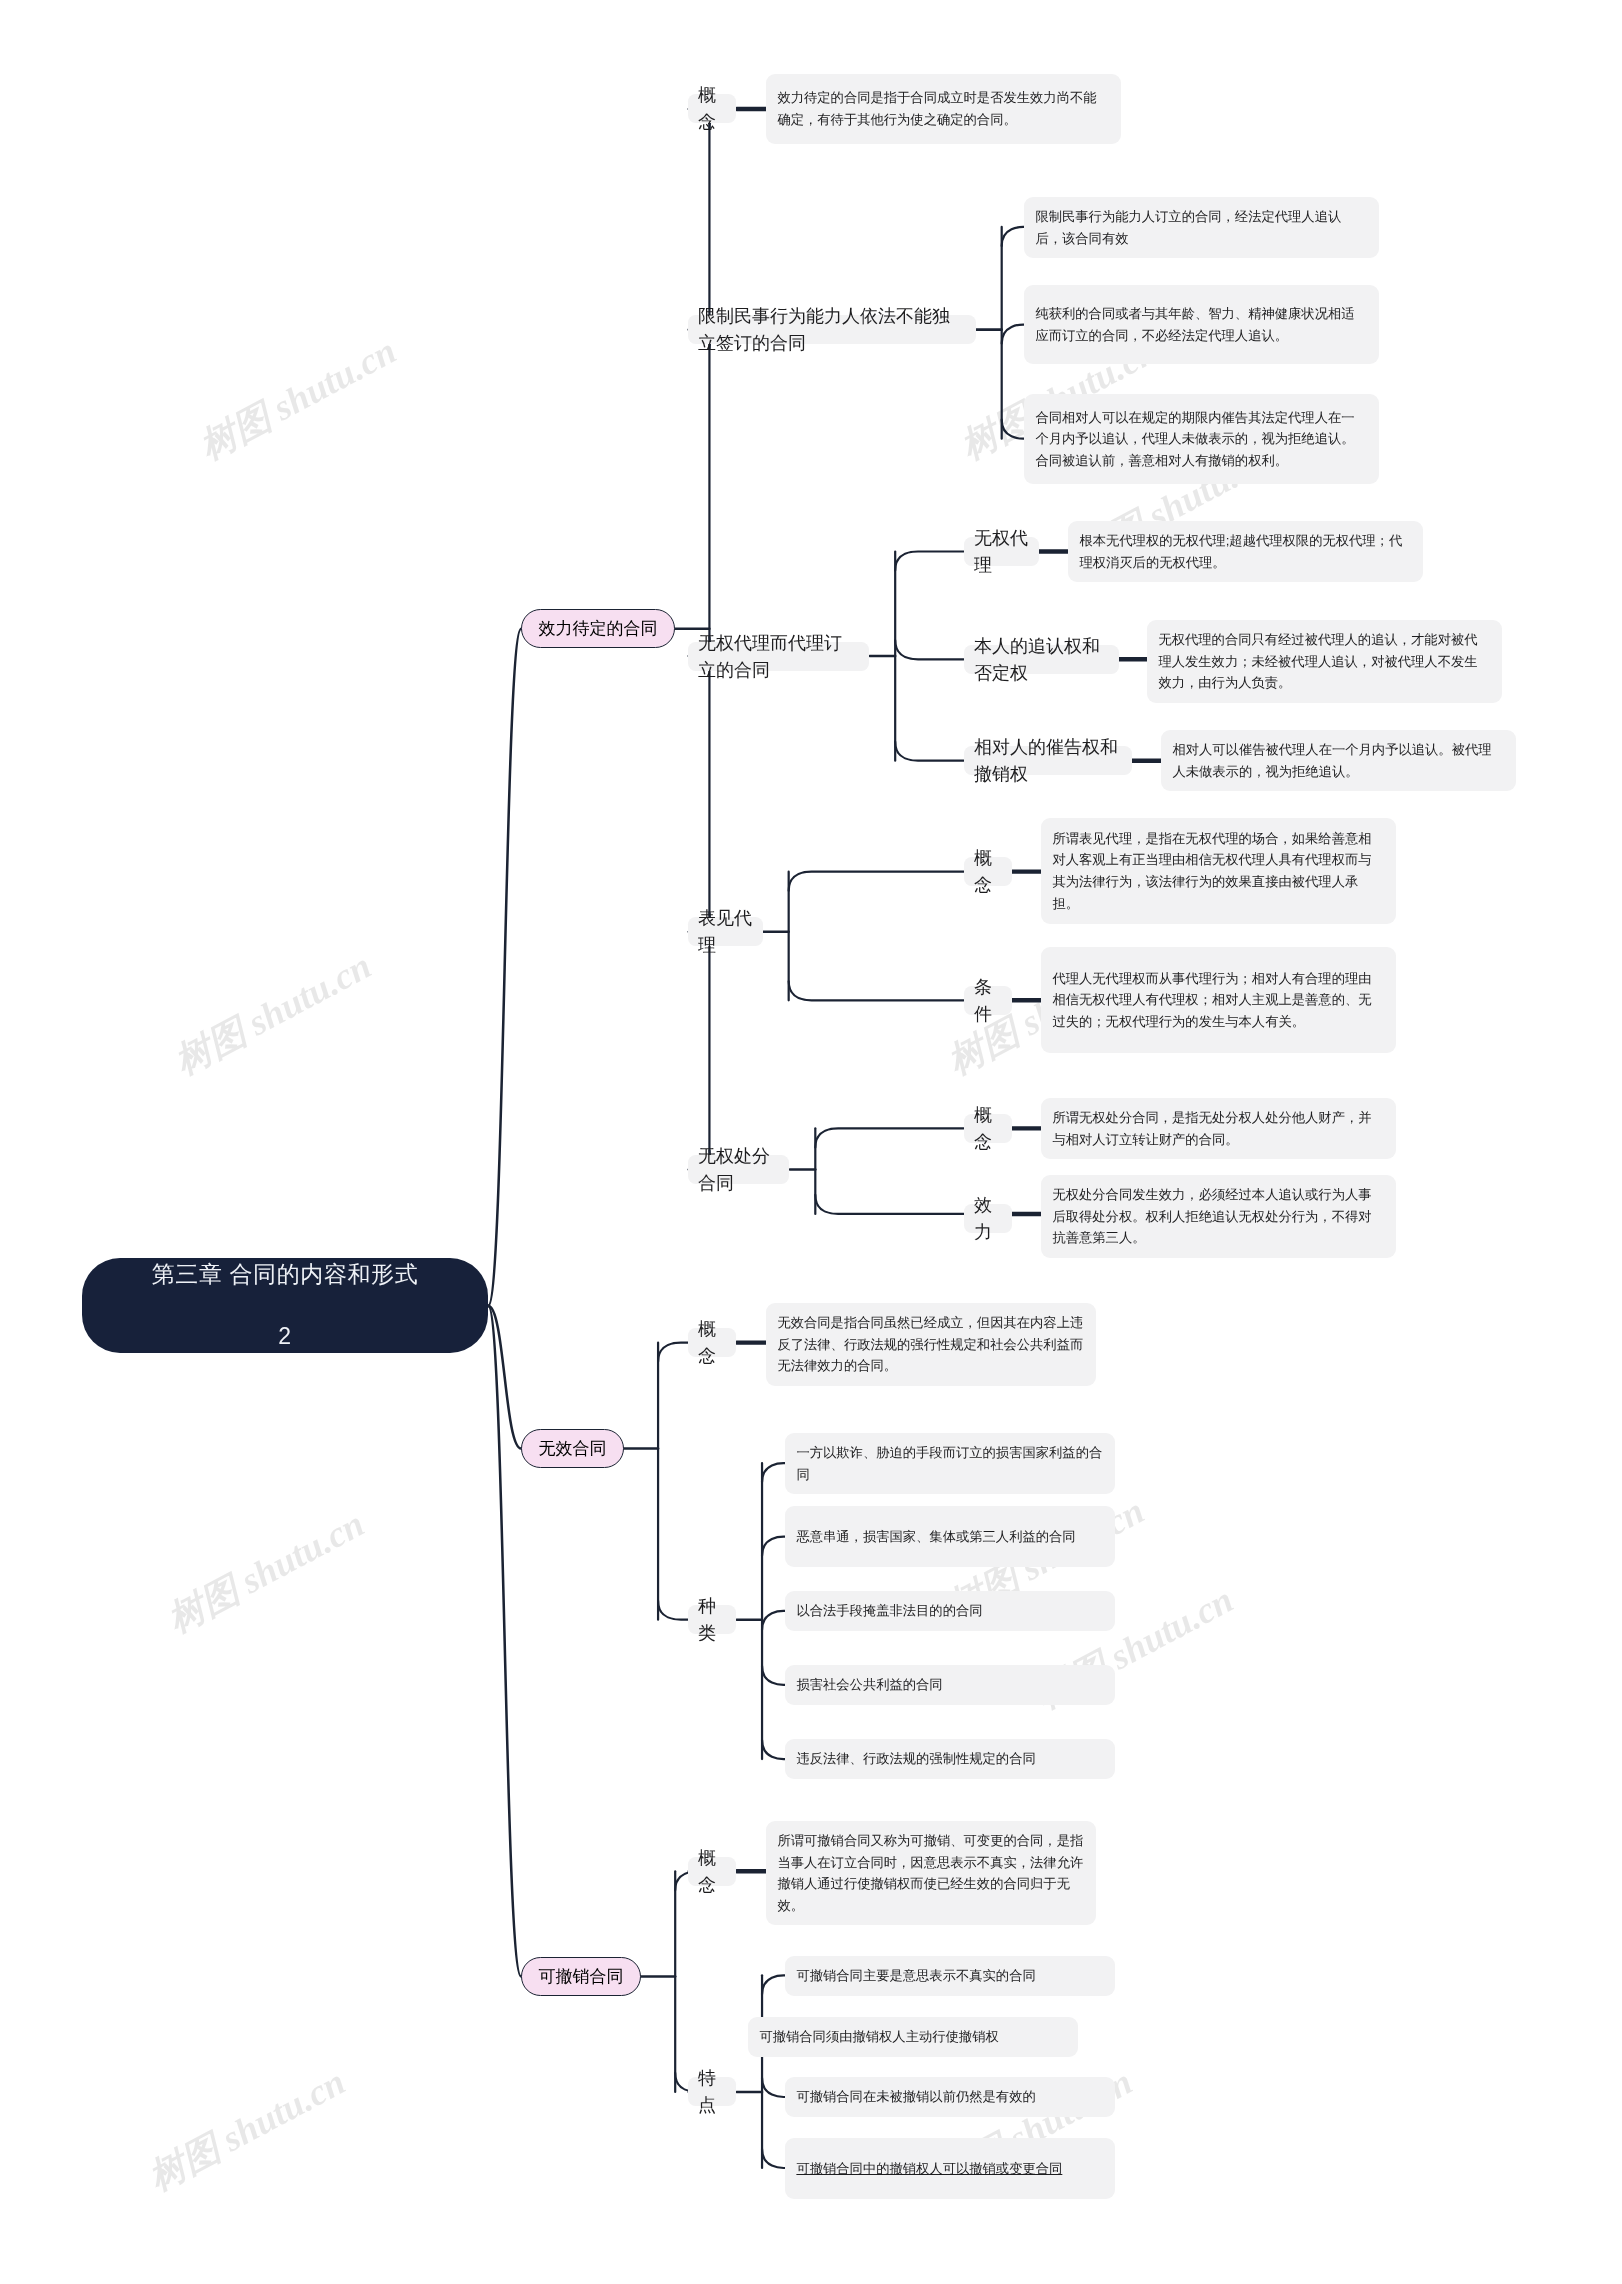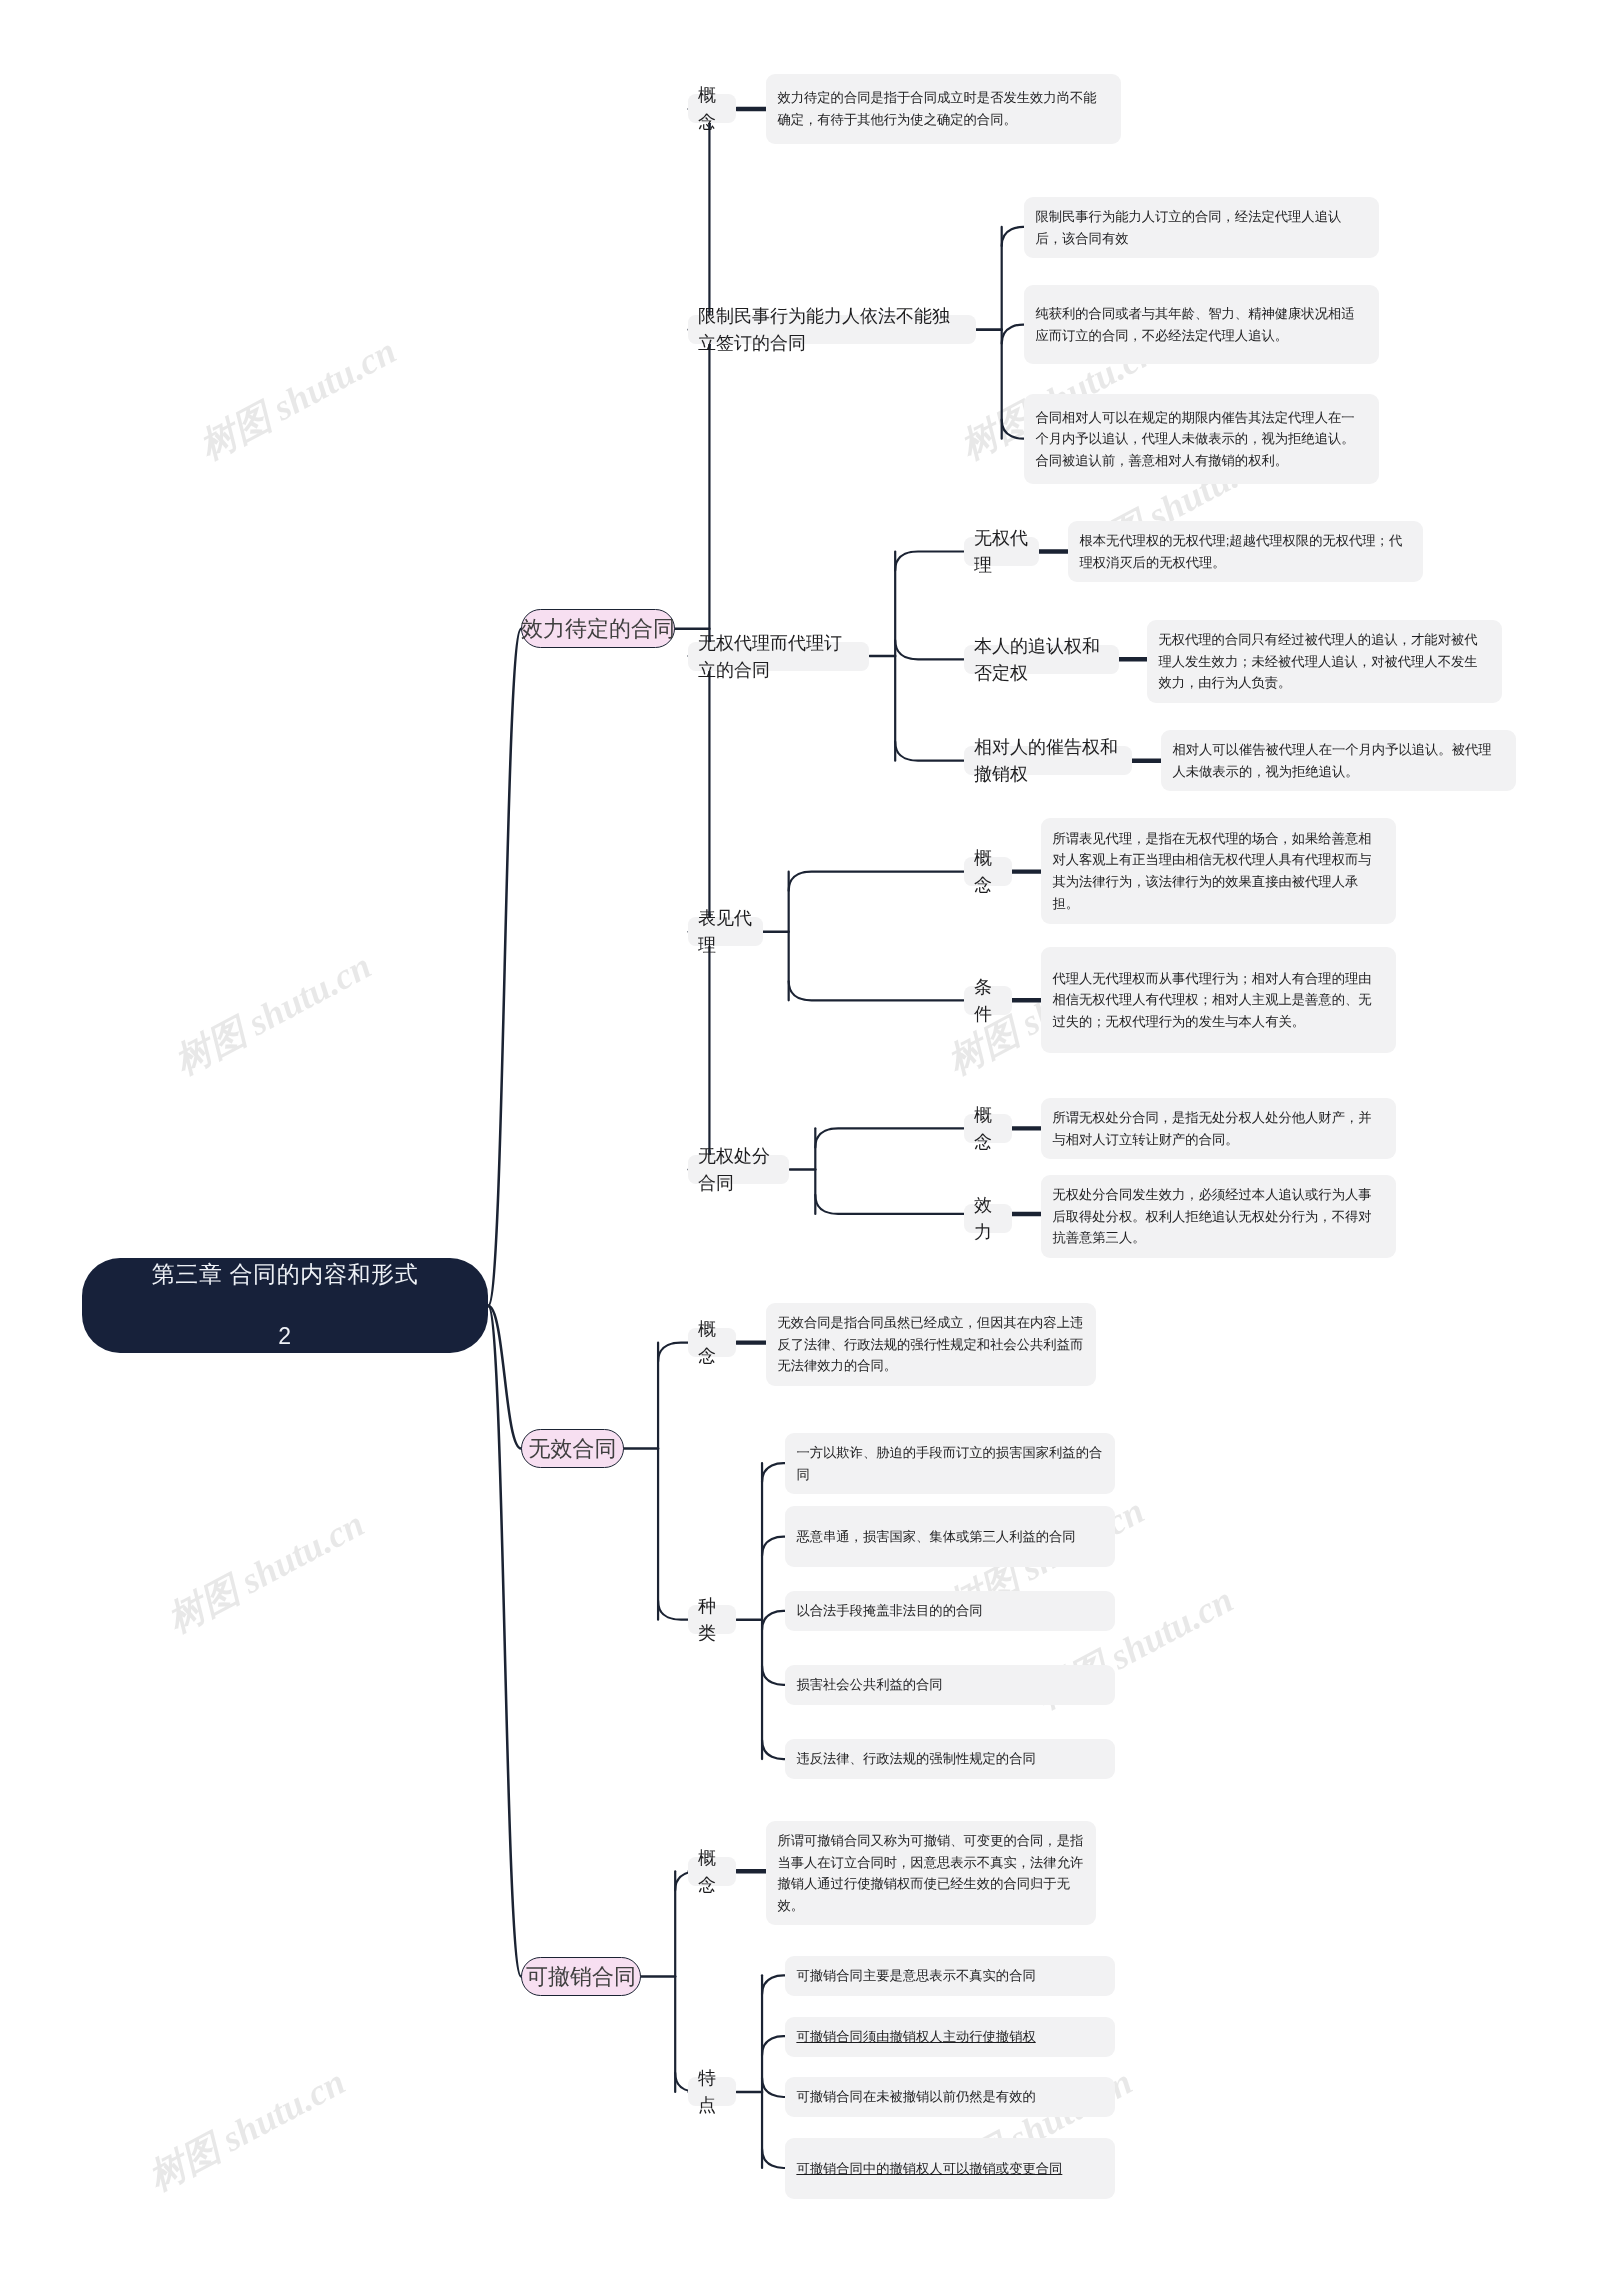--- a/index.html
+++ b/index.html
@@ -17,21 +17,21 @@
 
   
   .node{position:absolute;box-sizing:border-box;}
 
   .root{background:#17213a;border-radius:38px;color:#eef1f6;
         display:flex;align-items:center;justify-content:center;text-align:center;
         font-size:23px;line-height:1.35;padding:14px 21.6px;letter-spacing:0.6px;}
 
   .branch{background:#f7dff1;border:1.9px solid #1b2333;border-radius:25px;
           display:flex;align-items:center;justify-content:center;
-          color:#404040;font-size:22px;padding:7.6px 16.5px;white-space:nowrap;}
+          color:#000000;font-size:17px;padding:7.6px 16.5px;white-space:nowrap;}
 
   .topic{background:#f2f2f3;border-radius:7.6px;color:#1d1d1f;font-size:18px;
          line-height:1.5;padding:6.3px 10px;display:flex;align-items:center;}
 
   .leaf{background:#f2f2f3;border-radius:9px;color:#1d1d1f;font-size:13.3px;
         line-height:1.62;padding:9px 11.4px;display:flex;align-items:center;}
 </style>
 </head>
 <body>
 
@@ -149,19 +149,19 @@
       <div class="node leaf" style="left: 785px; top: 1433px; width: 330px; min-height: 61px;">一方以欺诈、胁迫的手段而订立的损害国家利益的合同</div>
       <div class="node leaf" style="left: 785px; top: 1506px; width: 330px; min-height: 61px;">恶意串通，损害国家、集体或第三人利益的合同</div>
       <div class="node leaf" style="left: 785px; top: 1591px; width: 330px; min-height: 39px;">以合法手段掩盖非法目的的合同</div>
       <div class="node leaf" style="left: 785px; top: 1665px; width: 330px; min-height: 39px;">损害社会公共利益的合同</div>
       <div class="node leaf" style="left: 785px; top: 1739px; width: 330px; min-height: 39px;">违反法律、行政法规的强制性规定的合同</div>
       <div class="node branch" style="left: 521px; top: 1957px; height: 39px; width: 120px;">可撤销合同</div>
       <div class="node topic" style="left: 688px; top: 1857px; width: 48px; height: 29px;">概念</div>
       <div class="node leaf" style="left: 766px; top: 1821px; width: 330px; min-height: 100px;">所谓可撤销合同又称为可撤销、可变更的合同，是指当事人在订立合同时，因意思表示不真实，法律允许撤销人通过行使撤销权而使已经生效的合同归于无效。</div>
       <div class="node topic" style="left: 688px; top: 2077px; width: 48px; height: 29px;">特点</div>
       <div class="node leaf" style="left: 785px; top: 1956px; width: 330px; min-height: 39px;">可撤销合同主要是意思表示不真实的合同</div>
-      <div class="node leaf" style="left: 785px; top: 2017px; width: 330px; min-height: 39px; text-decoration: underline;">可撤销合同须由撤销权人主动行使撤销权</div>
+      <div class="node leaf" style="left: 748px; top: 2017px; width: 330px; min-height: 39px;">可撤销合同须由撤销权人主动行使撤销权</div>
       <div class="node leaf" style="left: 785px; top: 2077px; width: 330px; min-height: 39px;">可撤销合同在未被撤销以前仍然是有效的</div>
       <div class="node leaf" style="left: 785px; top: 2138px; width: 330px; min-height: 61px; text-decoration: underline;">可撤销合同中的撤销权人可以撤销或变更合同</div>
     </div>
 
 </div>
 
 
 </body></html>

